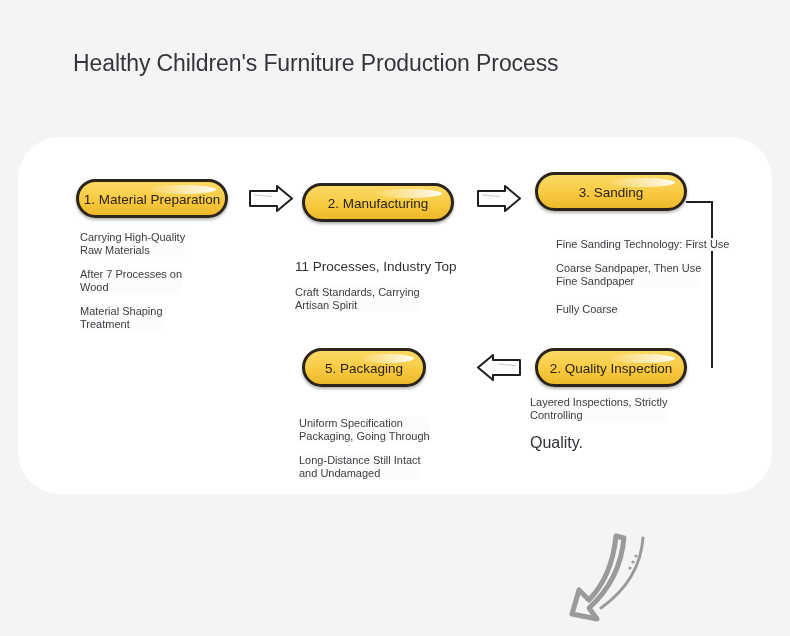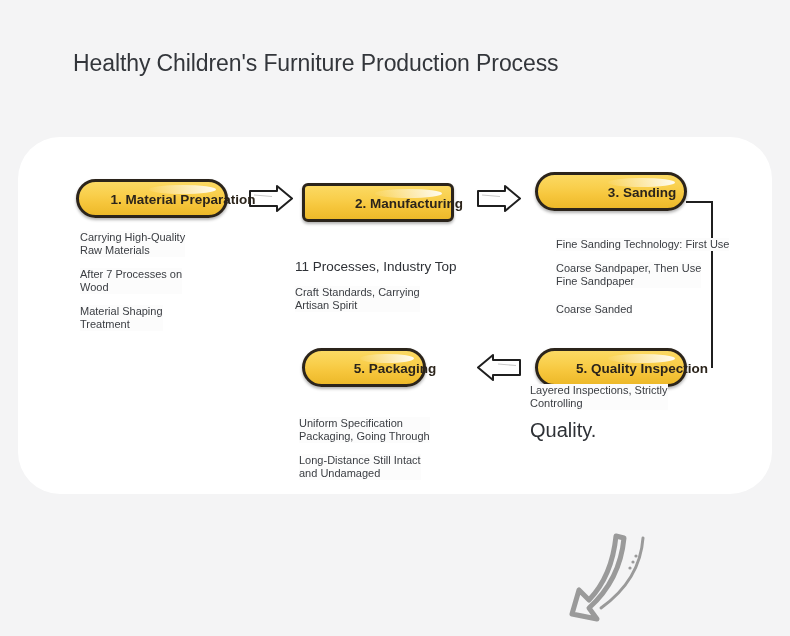--- a/index.html
+++ b/index.html
@@ -71,24 +71,23 @@
     border-radius: 50%;
     background: linear-gradient(to left, rgba(255,255,255,0.92), rgba(255,255,255,0.05));
     pointer-events: none;
   }
   .node-label {
     position: absolute;
     top: 50%;
     left: 50%;
     transform: translate(-50%, -50%);
     font-size: 13.5px;
-    font-weight: bold;
+    font-weight: normal;
     color: #2b241b;
     white-space: nowrap;
-    margin-left: 31px;
   }
 
   
   .textcol {
     position: absolute;
     pointer-events: none;
   }
   .tline {
     color: #3a3d42;
     font-size: 11px;
@@ -97,21 +96,21 @@
     background: #fcfcfc;
     display: inline-block;
     white-space: pre-line;
   }
   .tline.lg {
     font-size: 13.5px;
     line-height: 16px;
     color: #2e3136;
   }
   .tline.xl {
-    font-size: 20px;
+    font-size: 16px;
     line-height: 19px;
     color: #2e3136;
     background: transparent;
   }
   .tline.plain { background: transparent; margin-top: 24px; }
 
   
   .connector {
     position: absolute;
     background: #1f1f1f;
@@ -159,53 +158,53 @@
 </div>
 <div class="textcol" style="left:80px; top:231px; width:150px;">
   <div class="tline">Carrying High-Quality
 Raw Materials</div>
   <div class="tline">After 7 Processes on
 Wood</div>
   <div class="tline">Material Shaping
 Treatment</div>
 </div>
 
-<div class="node" style="left:302px; top:183px; width:152px;border-radius:6px;">
+<div class="node" style="left:302px; top:183px; width:152px;">
   <span class="gloss"></span>
   <span class="node-label">2. Manufacturing</span>
 </div>
 <div class="textcol" style="left:295px; top:235px; width:185px;">
   <div class="tline lg plain">11 Processes, Industry Top</div>
   <div class="tline">Craft Standards, Carrying
 Artisan Spirit</div>
 </div>
 
 <div class="node" style="left:535px; top:172px; width:152px;">
   <span class="gloss"></span>
   <span class="node-label">3. Sanding</span>
 </div>
 <div class="textcol" style="left:530px; top:234px; width:200px;margin-left:26px;">
   <div class="tline">Fine Sanding Technology: First Use</div>
   <div class="tline">Coarse Sandpaper, Then Use
 Fine Sandpaper</div>
-  <div class="tline">Coarse Sanded</div>
+  <div class="tline">Fully Coarse</div>
 </div>
 
 <div class="node" style="left:302px; top:348px; width:124px;">
   <span class="gloss"></span>
   <span class="node-label">5. Packaging</span>
 </div>
 <div class="textcol" style="left:299px; top:417px; width:165px;">
   <div class="tline">Uniform Specification
 Packaging, Going Through</div>
   <div class="tline">Long-Distance Still Intact
 and Undamaged</div>
 </div>
 
 <div class="node" style="left:535px; top:348px; width:152px;">
   <span class="gloss"></span>
-  <span class="node-label">5. Quality Inspection</span>
-</div>
-<div class="textcol" style="left:530px; top:384px; width:180px;">
+  <span class="node-label">2. Quality Inspection</span>
+</div>
+<div class="textcol" style="left:530px; top:396px; width:180px;">
   <div class="tline">Layered Inspections, Strictly
 Controlling</div>
   <div class="tline xl">Quality.</div>
 </div>
 
 </body></html>

